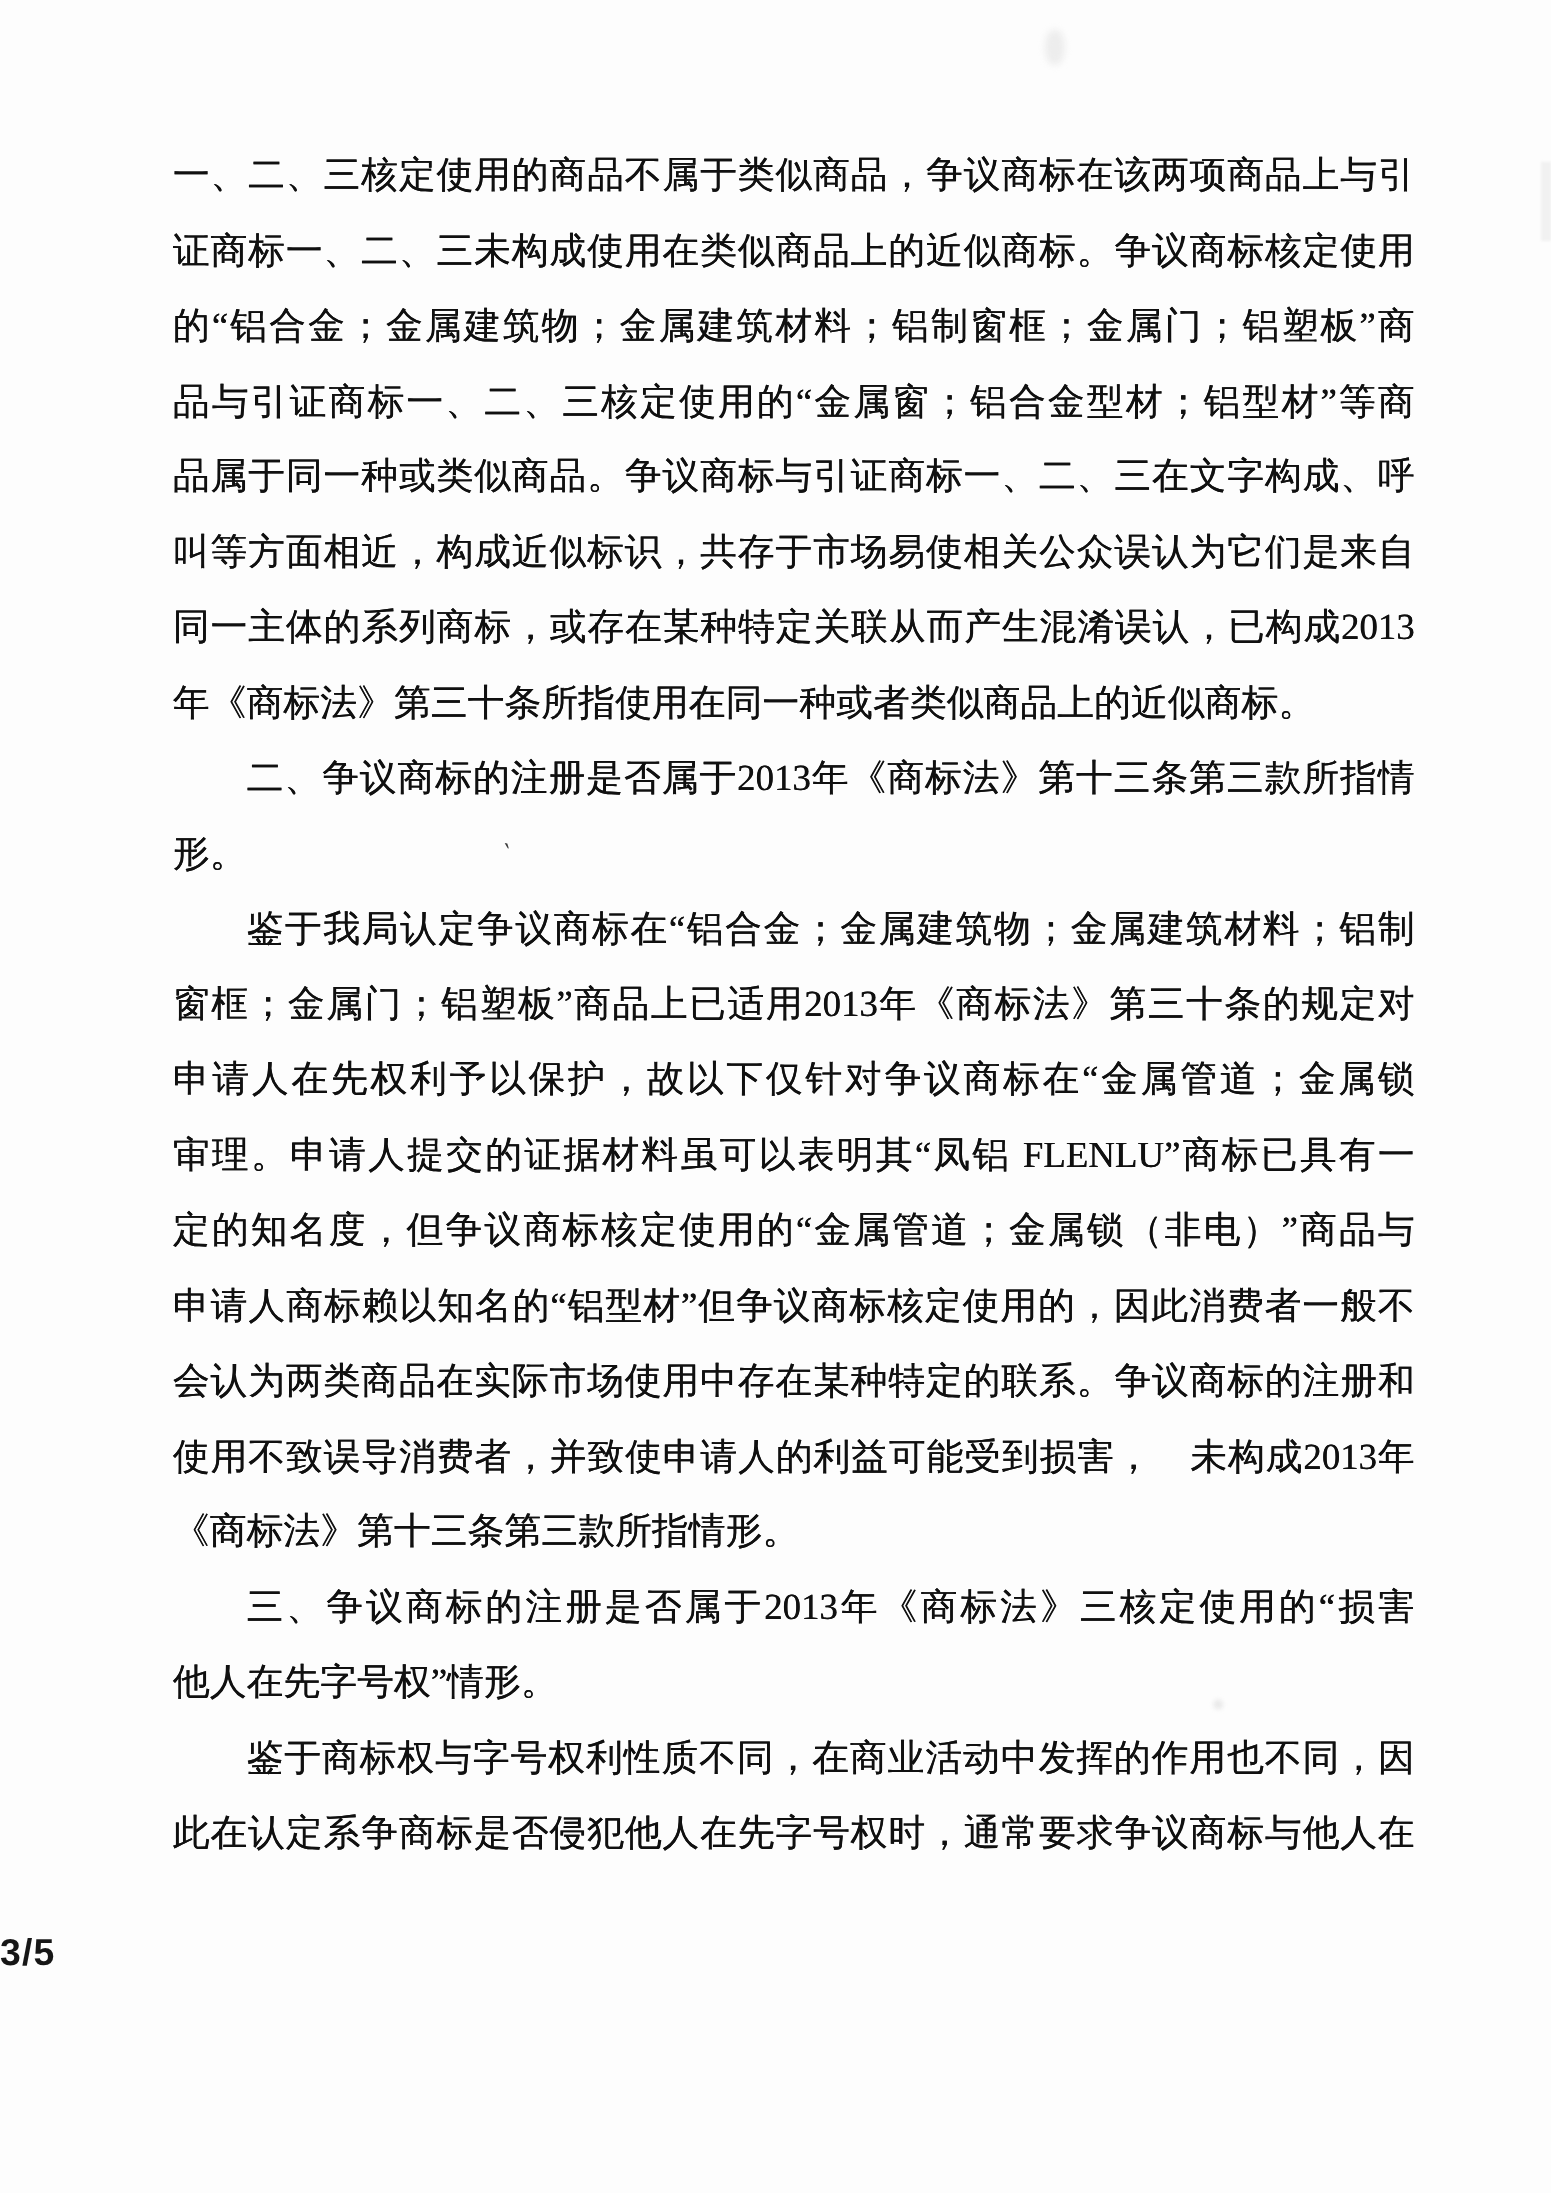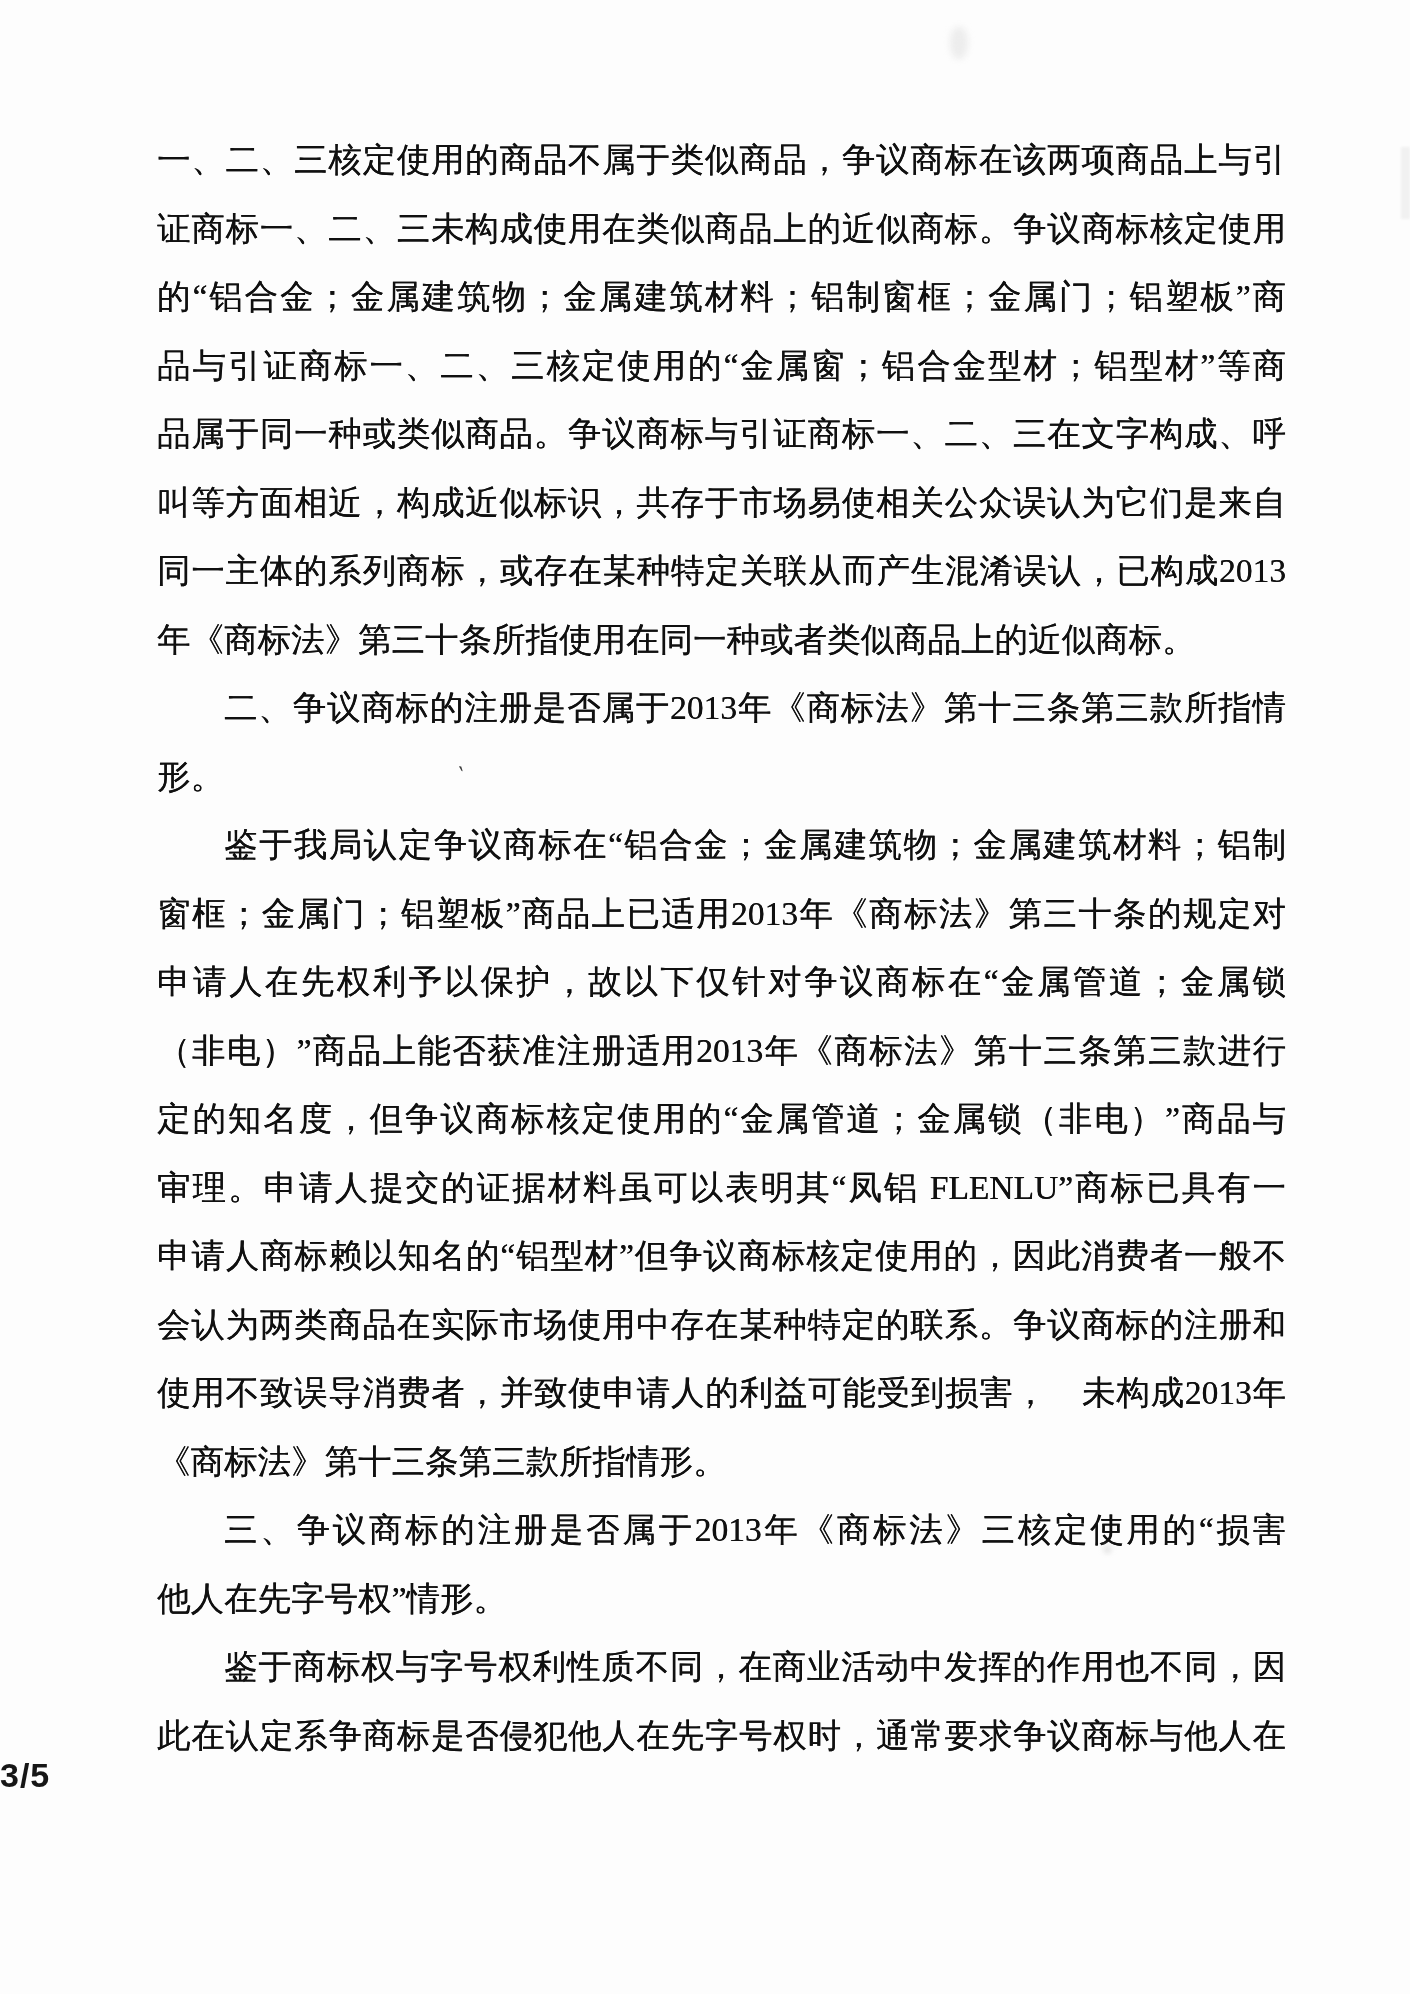--- a/index.html
+++ b/index.html
@@ -92,23 +92,22 @@
     <div class="line">品与引证商标一、二、三核定使用的“金属窗；铝合金型材；铝型材”等商</div>
     <div class="line">品属于同一种或类似商品。争议商标与引证商标一、二、三在文字构成、呼</div>
     <div class="line">叫等方面相近，构成近似标识，共存于市场易使相关公众误认为它们是来自</div>
     <div class="line">同一主体的系列商标，或存在某种特定关联从而产生混淆误认，已构成2013</div>
     <div class="line short">年《商标法》第三十条所指使用在同一种或者类似商品上的近似商标。</div>
     <div class="line indent">二、争议商标的注册是否属于2013年《商标法》第十三条第三款所指情</div>
     <div class="line short">形。</div>
     <div class="line indent">鉴于我局认定争议商标在“铝合金；金属建筑物；金属建筑材料；铝制</div>
     <div class="line">窗框；金属门；铝塑板”商品上已适用2013年《商标法》第三十条的规定对</div>
     <div class="line">申请人在先权利予以保护，故以下仅针对争议商标在“金属管道；金属锁</div>
-    <div class="line">（非电）”商品上能否获准注册适用2013年《商标法》第十三条第三款进行</div>
+    <div class="line">审理。申请人提交的证据材料虽可以表明其“凤铝 FLENLU”商标已具有一</div>
     <div class="line">定的知名度，但争议商标核定使用的“金属管道；金属锁（非电）”商品与</div>
-    <div class="line">审理。申请人提交的证据材料虽可以表明其“凤铝 FLENLU”商标已具有一</div>
     <div class="line">申请人商标赖以知名的“铝型材”但争议商标核定使用的，因此消费者一般不</div>
     <div class="line">会认为两类商品在实际市场使用中存在某种特定的联系。争议商标的注册和</div>
     <div class="line">使用不致误导消费者，并致使申请人的利益可能受到损害，　未构成2013年</div>
     <div class="line short">《商标法》第十三条第三款所指情形。</div>
     <div class="line indent">三、争议商标的注册是否属于2013年《商标法》三核定使用的“损害</div>
     <div class="line short">他人在先字号权”情形。</div>
     <div class="line indent">鉴于商标权与字号权利性质不同，在商业活动中发挥的作用也不同，因</div>
     <div class="line">此在认定系争商标是否侵犯他人在先字号权时，通常要求争议商标与他人在</div>
   </div>
 

